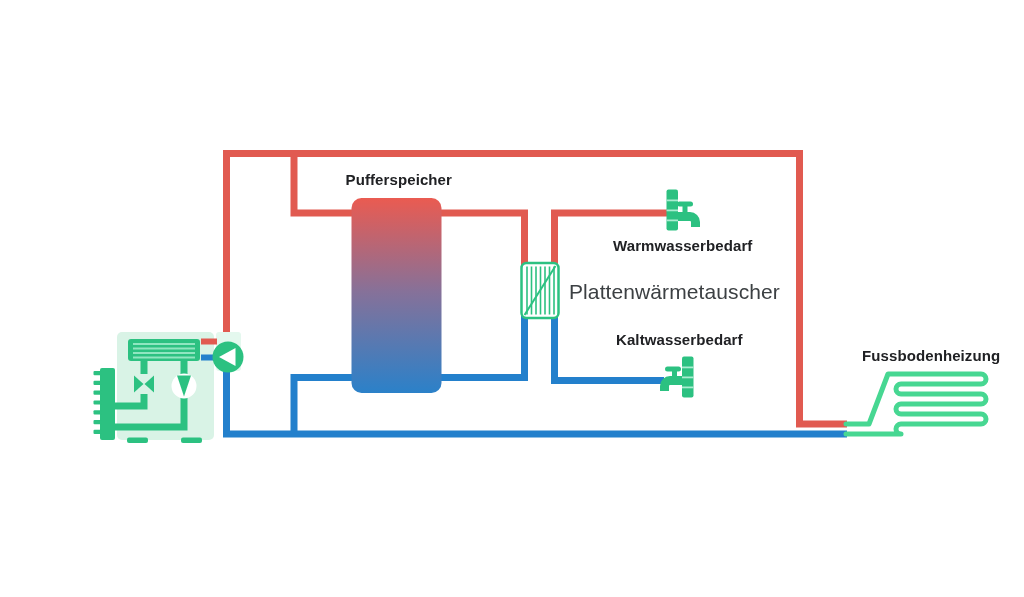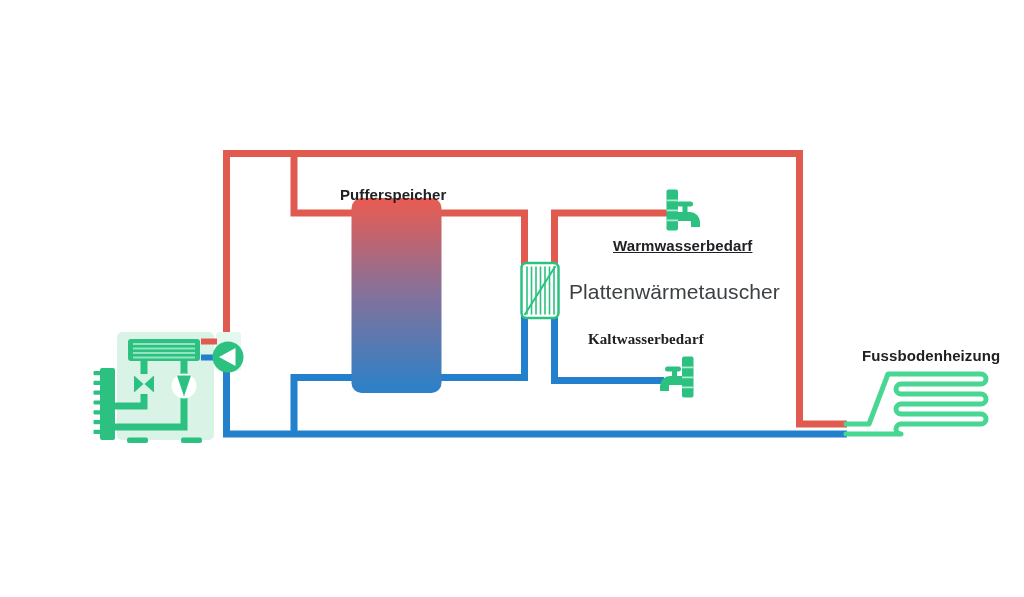--- a/index.html
+++ b/index.html
@@ -157,22 +157,22 @@
       <rect class="gfill" x="682" y="356.5" width="11.5" height="41" rx="2"></rect>
       <rect class="stripe" style="fill:var(--faucet_stripe,#a9ecd0)" x="682" y="366.5" width="11.5" height="1.8"></rect>
       <rect class="stripe" style="fill:var(--faucet_stripe,#a9ecd0)" x="682" y="376.5" width="11.5" height="1.8"></rect>
       <rect class="stripe" style="fill:var(--faucet_stripe,#a9ecd0)" x="682" y="386.5" width="11.5" height="1.8"></rect>
       <rect class="gfill" x="665" y="366.5" width="16" height="5" rx="2.5"></rect>
       <rect class="gfill" x="672" y="370" width="5" height="7"></rect>
     </g>
   </svg>
 
 
-  <div class="lbl" style="left:340px;top:186px;width:112px;text-align:left;">Pufferspeicher</div>
+  <div class="lbl" style="left:340px;top:171px;width:112px;text-align:right;">Pufferspeicher</div>
 
-  <div class="lbl" style="left:613px;top:237px;text-decoration:underline;">Warmwasserbedarf</div>
+  <div class="lbl" style="left:613px;top:237px;">Warmwasserbedarf</div>
 
   <div class="lbl gray" style="left:569px;top:280px;">Plattenwärmetauscher</div>
 
-  <div class="lbl" style="left:588px;top:331px;font-family:Liberation Serif, serif;">Kaltwasserbedarf</div>
+  <div class="lbl" style="left:616px;top:331px;">Kaltwasserbedarf</div>
 
   <div class="lbl" style="left:862px;top:347px;">Fussbodenheizung</div>
 </div>
 
 </body></html>

